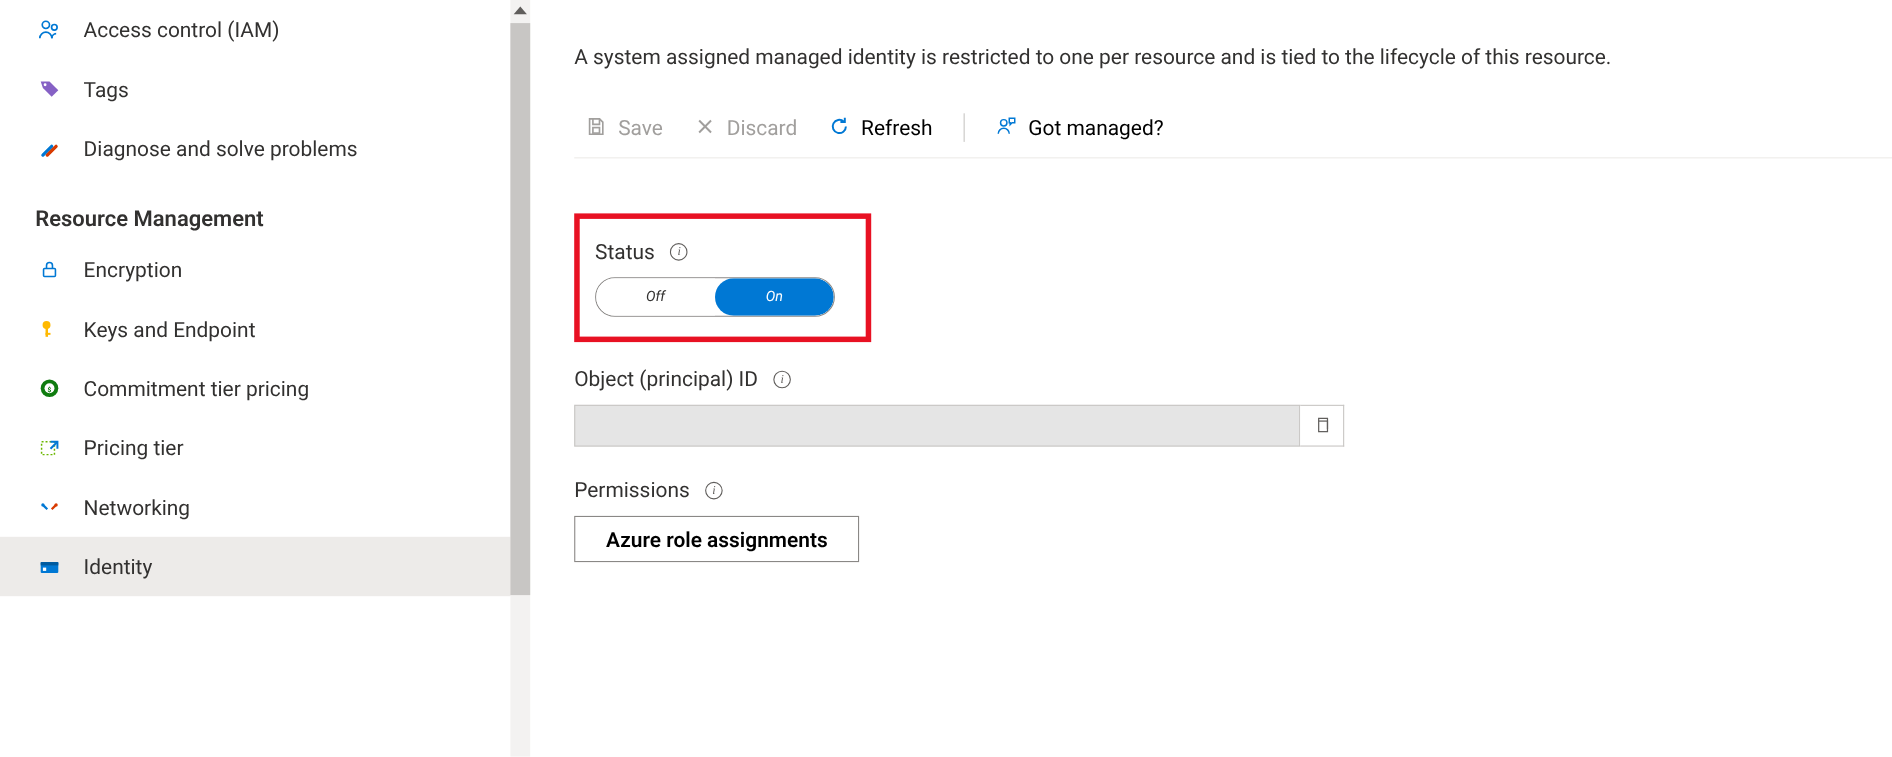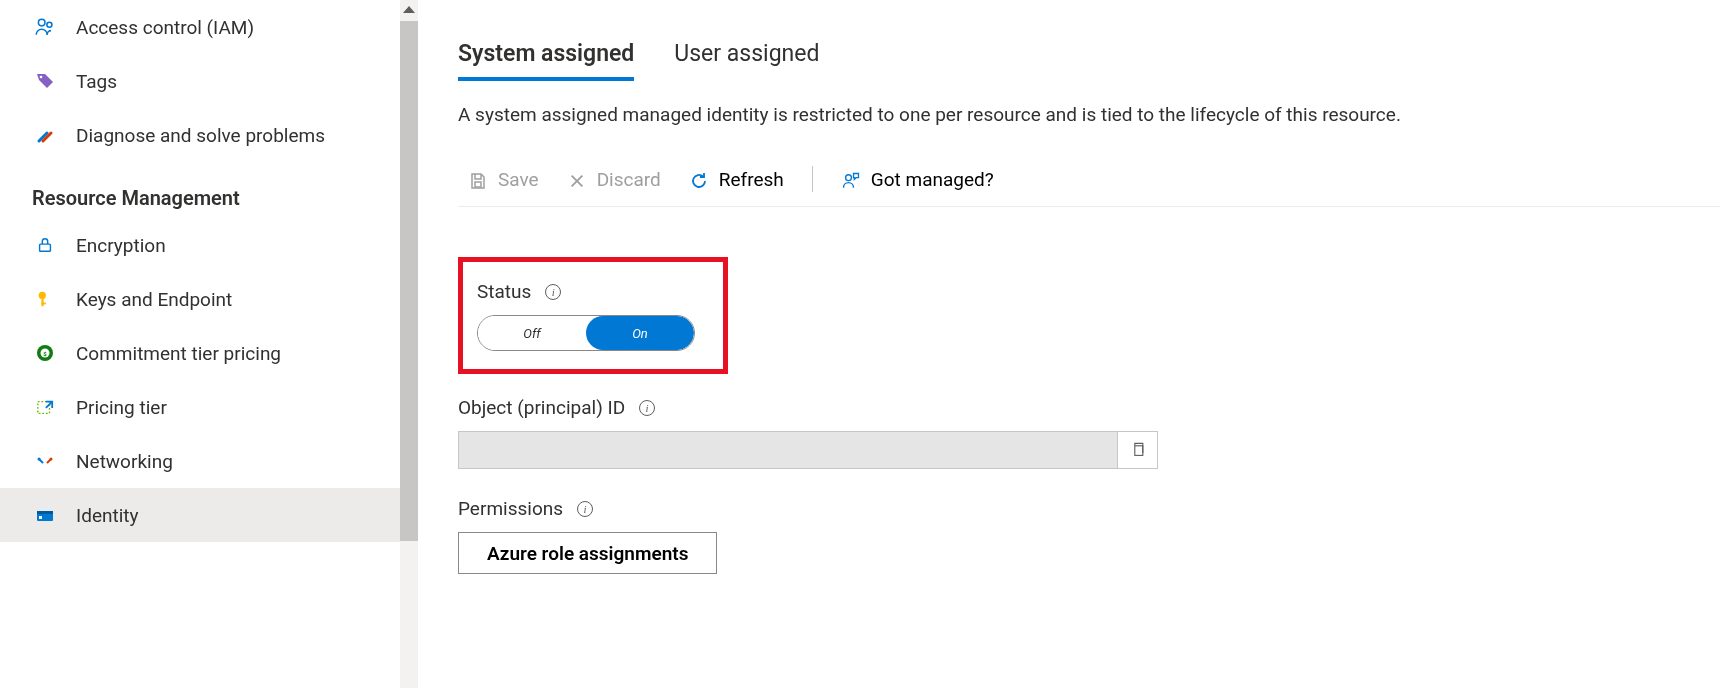--- a/index.html
+++ b/index.html
@@ -9,21 +9,21 @@
       color: #323130;
       background: #fff;
       display: flex;
       height: 688px;
       width: 1720px;
       overflow: hidden;
     }
 
     
     .sidebar {
-      width: 418px;
+      width: 482px;
       flex-shrink: 0;
       position: relative;
       padding-right: 3px;
     }
     .scrollbar-track {
       position: absolute;
       right: 0;
       top: 0;
       bottom: 0;
       width: 18px;
@@ -117,21 +117,21 @@
       display: flex;
       align-items: center;
       gap: 28px;
       padding-bottom: 14px;
       border-bottom: 1px solid #edebe9;
       margin-bottom: 50px;
       padding-left: 10px;
     }
     .tb-btn {
       display: inline-flex;
-      align-items: flex-end;
+      align-items: flex-start;
       gap: 10px;
       font-size: 19px;
       cursor: pointer;
       background: none;
       border: none;
       font-family: inherit;
     }
     .tb-btn.disabled { color: #a19f9d; cursor: default; }
     .tb-btn.disabled .tb-icon { color: #a19f9d; }
     .tb-btn .tb-icon { width: 20px; height: 20px; display:inline-flex; align-items:center; justify-content:center; }
@@ -337,24 +337,20 @@
   </div>
 
   <div class="scrollbar-track">
     <div class="scroll-arrow up"></div>
     <div class="scroll-thumb"></div>
   </div>
 </nav>
 
 <main class="main">
 
-  <div class="tabs">
-    <div class="tab active">System assigned</div>
-    <div class="tab">User assigned</div>
-  </div>
 
   <p class="description">A system assigned managed identity is restricted to one per resource and is tied to the lifecycle of this resource.</p>
 
   <div class="toolbar">
     <button class="tb-btn disabled">
       <span class="tb-icon">
         <svg viewBox="0 0 20 20" width="20" height="20" fill="none" stroke="currentColor" stroke-width="1.5">
           <path d="M4 3h9l3 3v11H4z"></path>
             <path d="M7 3v5h6V3"></path>
             <rect x="7" y="11" width="6" height="5"></rect>

